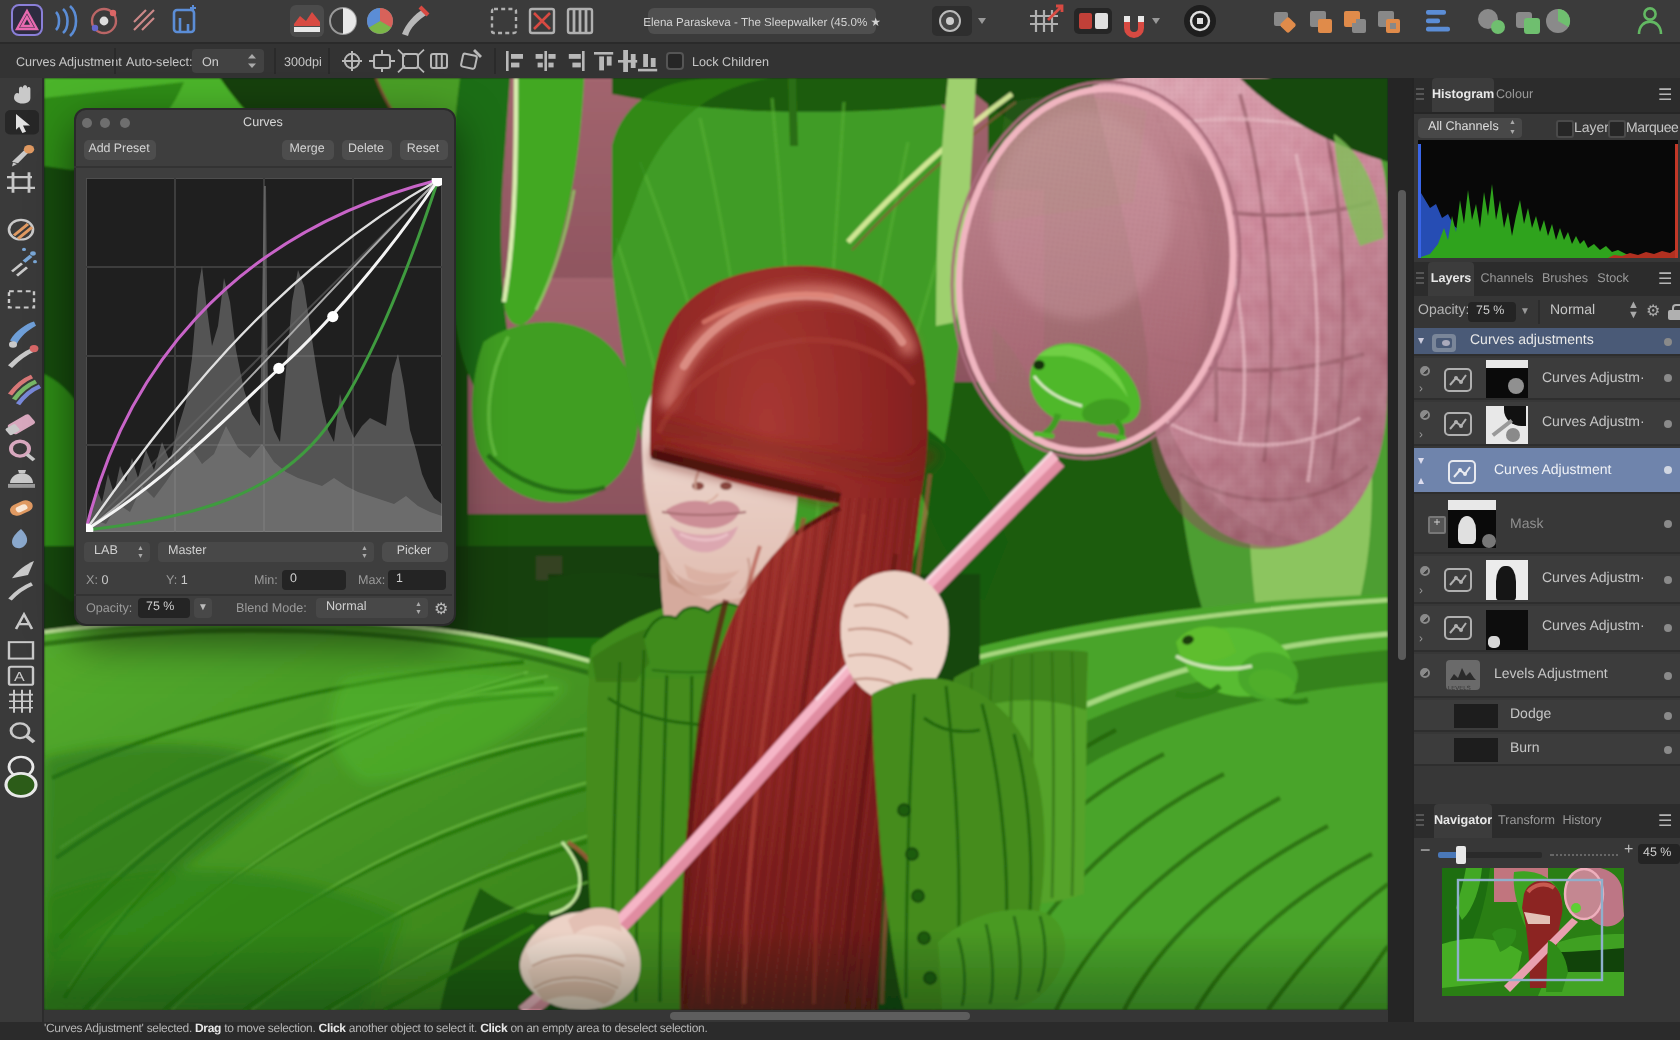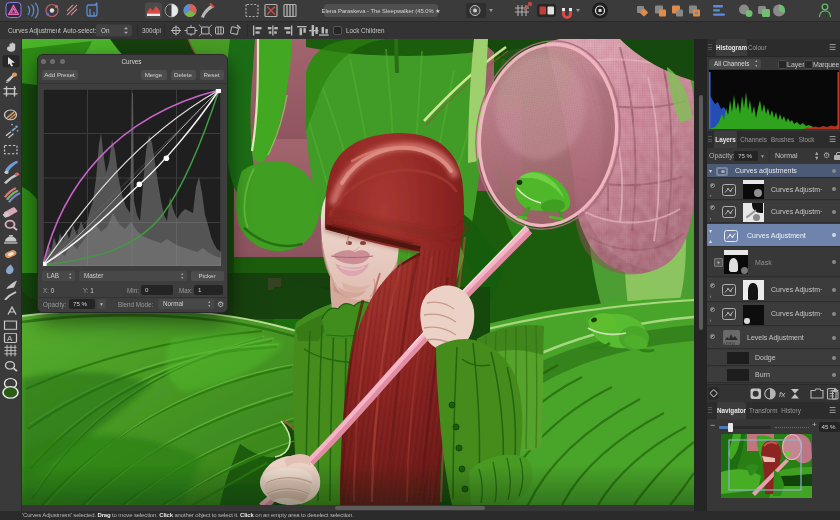--- a/index.html
+++ b/index.html
@@ -718,38 +718,20 @@
         <div class="abs" style="left:20px;top:2px;width:22px;height:12px;background:#1d1d1d;"></div>
         <div class="txt" style="left:48px;top:4px;">Dodge</div>
         <div class="ldot"></div>
       </div>
       <div class="abs lrow" style="top:203px;height:16px;background:#3c3c3c;">
         <div class="abs" style="left:20px;top:2px;width:22px;height:12px;background:#1d1d1d;"></div>
         <div class="txt" style="left:48px;top:4px;">Burn</div>
         <div class="ldot"></div>
       </div>
     </div>
-    <div class="abs" style="left:0;top:345px;width:134px;height:17px;background:#333333;border-top:1px solid #2a2a2a;">
-      <svg class="abs" style="left:0;top:0" width="134" height="17" viewBox="0 0 134 17">
-        <rect x="1.5" y="2.5" width="10" height="12" rx="2" fill="#262626"></rect>
-        <rect x="4" y="5.5" width="5.5" height="5.5" rx="1" fill="none" stroke="#aaa" stroke-width="1" transform="rotate(45 6.7 8.2)"></rect>
-        <rect x="43.5" y="3.5" width="10.5" height="10.5" rx="2" fill="#c4c4c4"></rect>
-          <circle cx="48.7" cy="8.7" r="3" fill="#333"></circle>
-        <circle cx="63" cy="8.7" r="5.2" fill="none" stroke="#b4b4b4" stroke-width="1.1"></circle>
-          <path d="M63,3.5 A5.2,5.2 0 0,1 63,13.9 Z" fill="#b4b4b4"></path>
-        <text x="72" y="12" font-size="8" font-style="italic" fill="#c4c4c4" font-family="Liberation Sans,sans-serif">fx</text>
-        <path d="M84,4 L92,4 L88,8.5 Z M84,13.5 L92,13.5 L88,9 Z" fill="#c4c4c4"></path>
-        <path d="M104,5.5 L108,5.5 L109,4 L113,4 L114,5.5 L116,5.5 L116,13 L104,13 Z" fill="none" stroke="#b4b4b4" stroke-width="1.1"></path>
-        <rect x="120.5" y="3.5" width="8.5" height="10.5" rx="1" fill="none" stroke="#b4b4b4" stroke-width="1.1"></rect>
-        <path d="M122.5,6 L127,6 M122.5,8.5 L127,8.5 M122.5,11 L127,11" stroke="#b4b4b4" stroke-width="0.9"></path>
-        <path d="M124.5,5.5 L131.5,5.5" stroke="#b4b4b4" stroke-width="1.1"></path>
-        <rect x="125.5" y="6.5" width="5.5" height="7.5" rx="1" fill="none" stroke="#b4b4b4" stroke-width="1.1"></rect>
-        <rect x="127" y="3.8" width="2.5" height="1.2" fill="#b4b4b4"></rect>
-      </svg>
-    </div>
     <div class="abs tabbar" style="left:0;top:363px;width:134px;height:17px;">
       <div class="abs tabact" style="left:10px;width:29px;">Navigator</div>
       <div class="abs tabin" style="left:42px;width:28px;">Transform</div>
       <div class="abs tabin" style="left:74px;width:20px;">History</div>
       <div class="abs ham" style="left:122px;top:4px;">☰</div>
       <div class="abs grip" style="left:1px;top:5px;"></div>
     </div>
     <div class="abs" style="left:0;top:380px;width:134px;height:16px;background:#373737;">
       <div class="txt" style="left:3px;top:2px;color:#bbb;font-size:9px;">−</div>
       <div class="abs" style="left:12px;top:7px;width:52px;height:2.5px;background:#2a2a2a;border-radius:1px;"></div>

